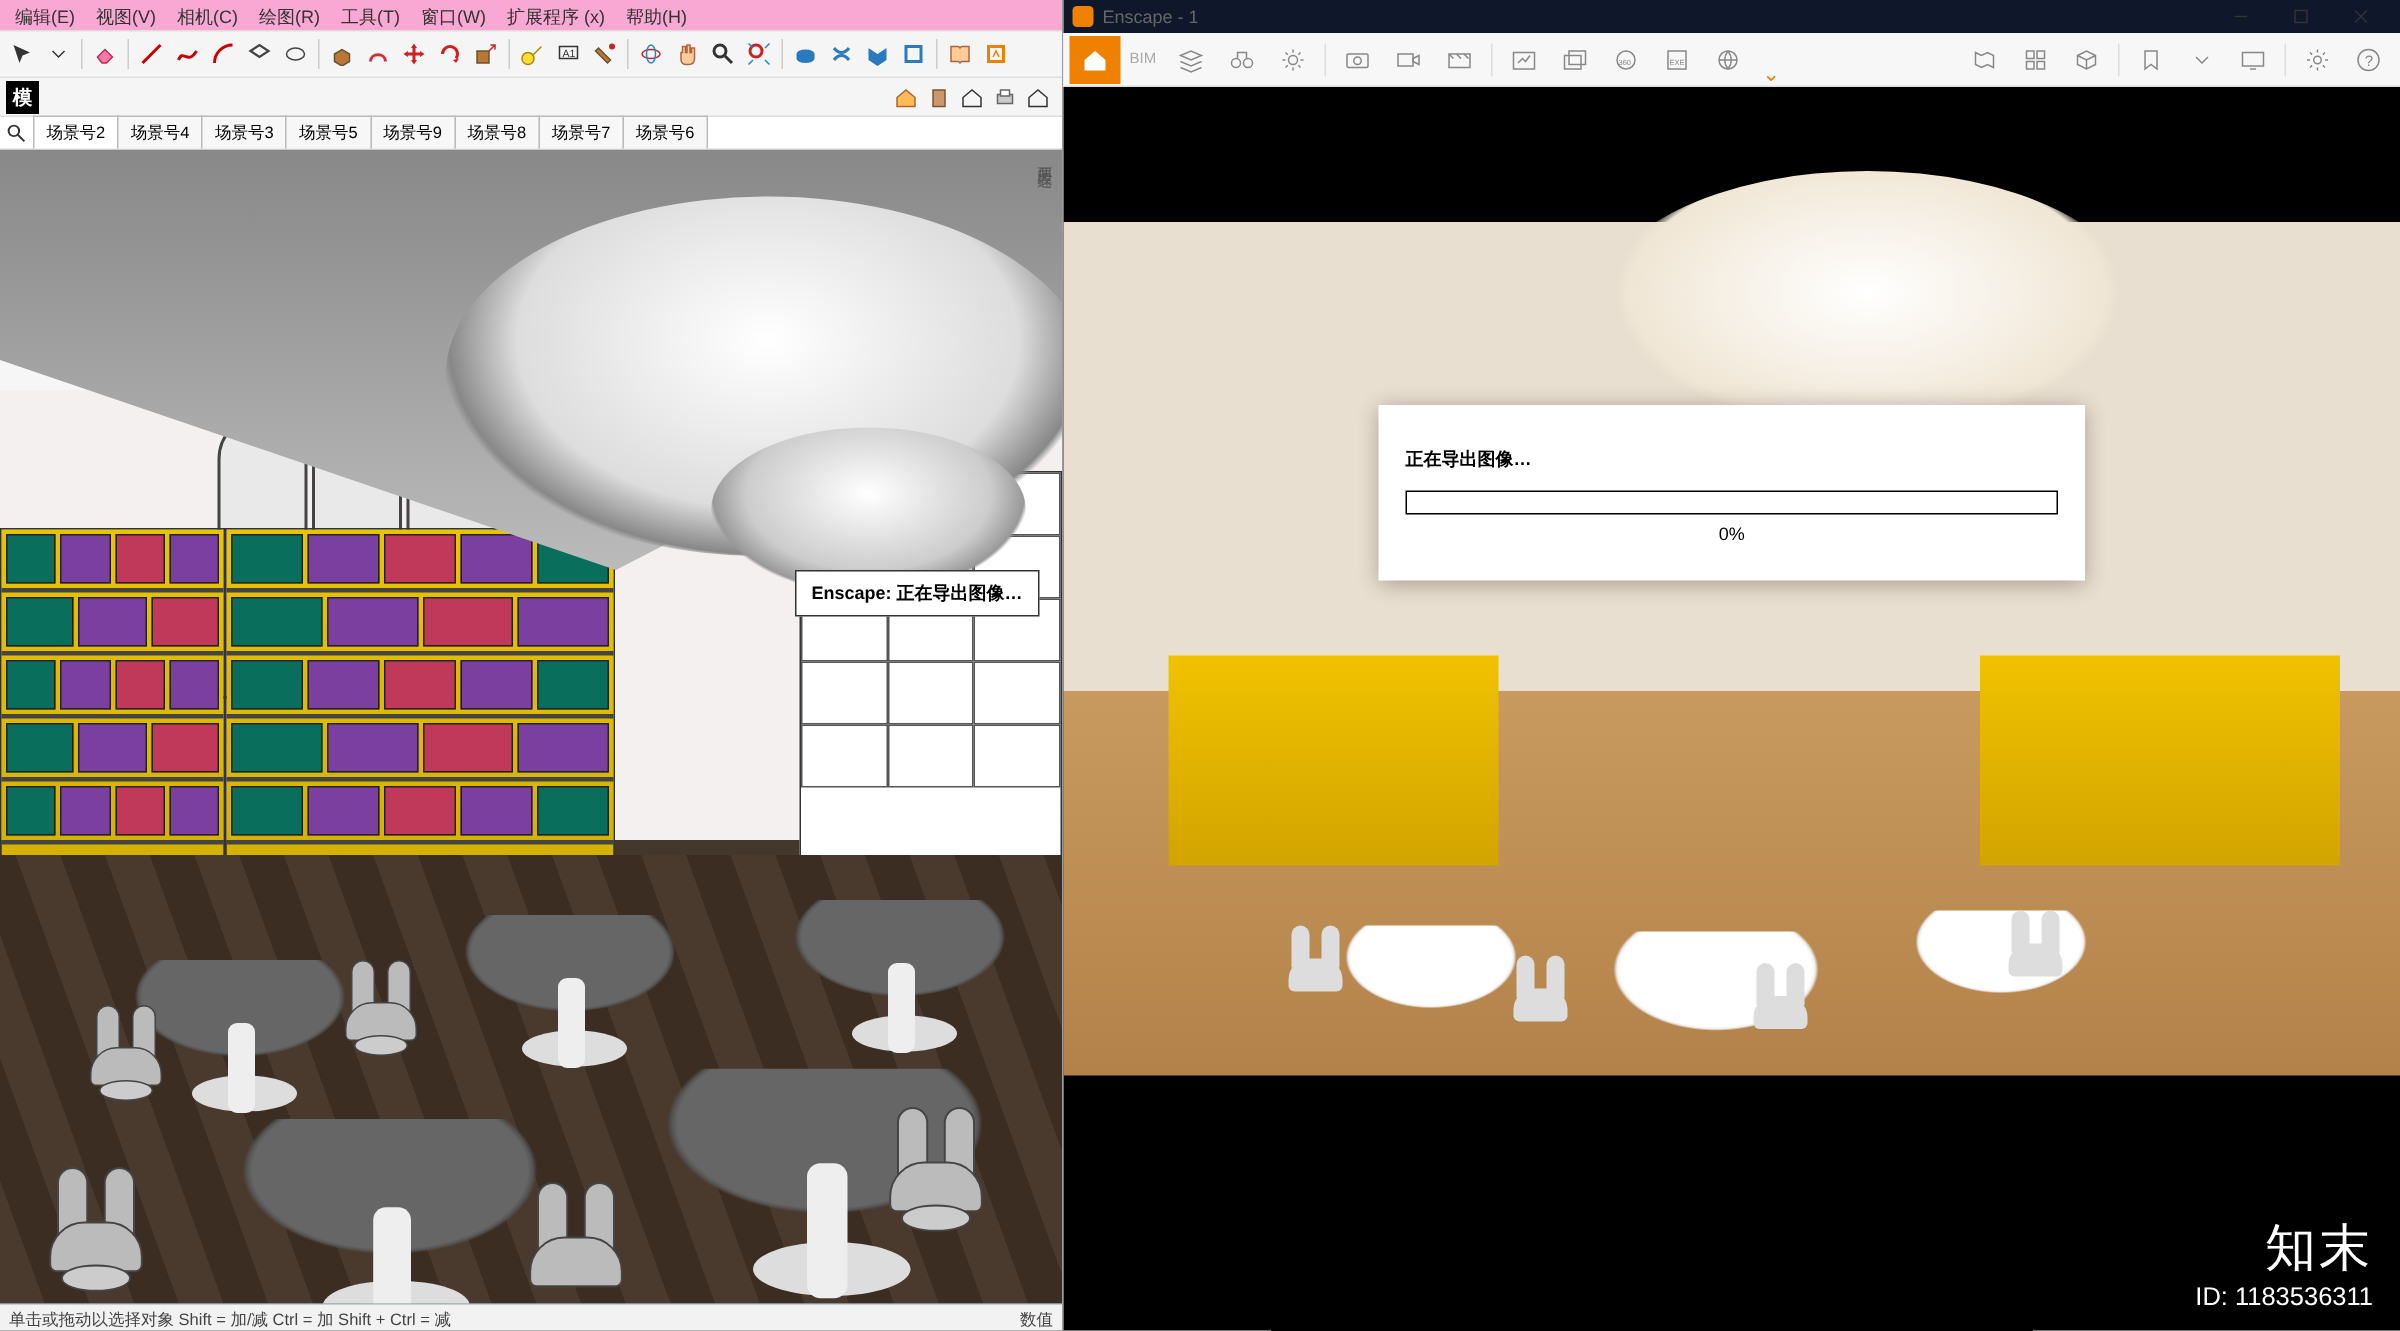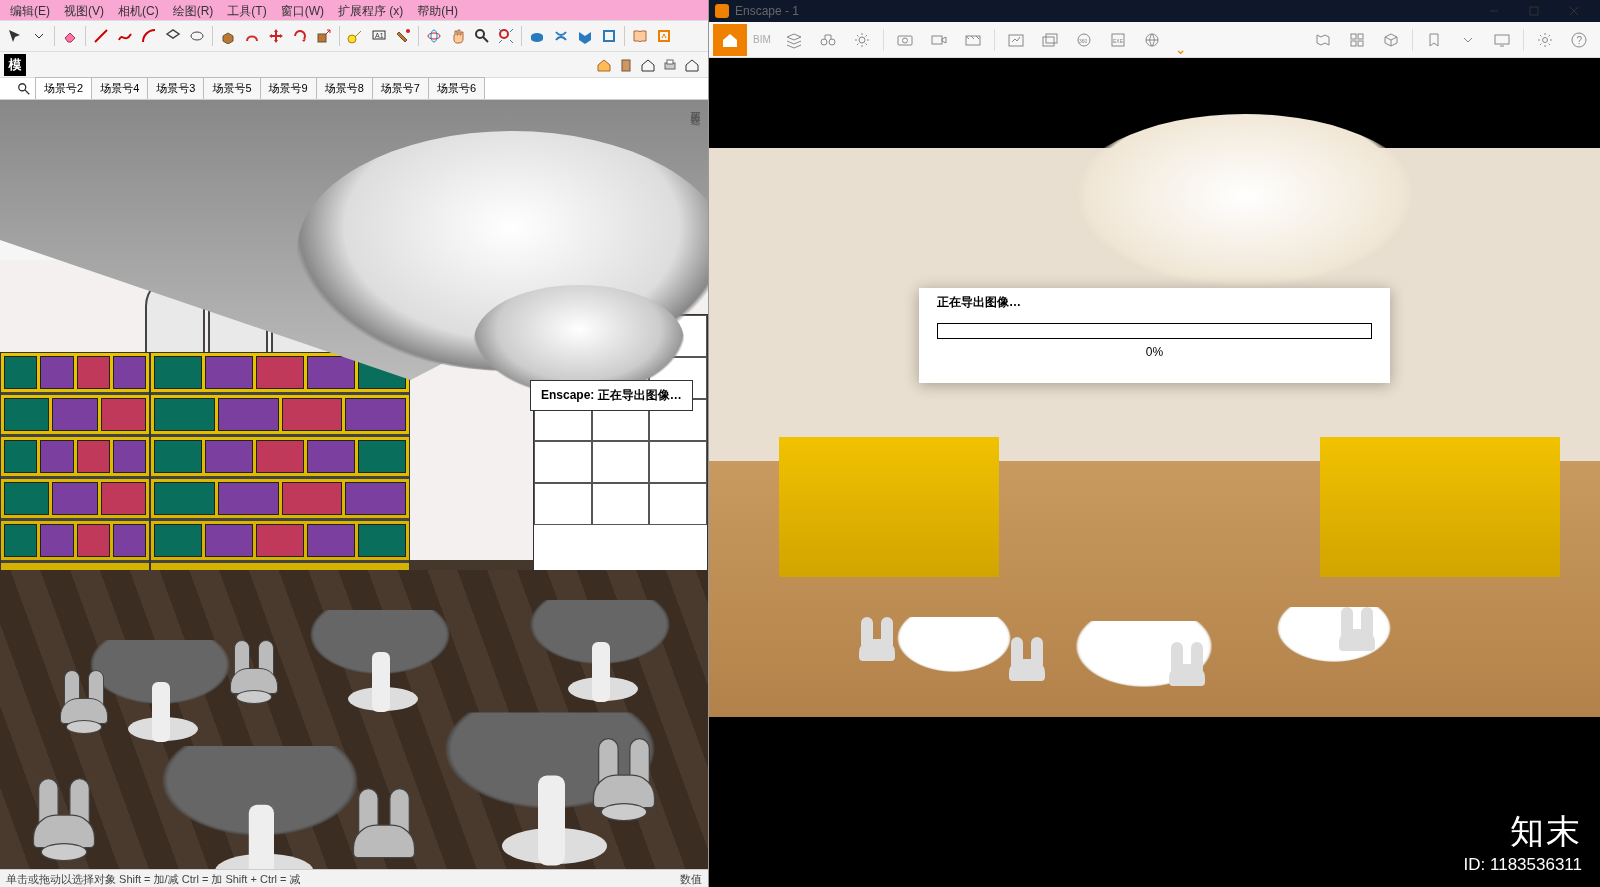--- a/index.html
+++ b/index.html
@@ -81,21 +81,21 @@
     position: absolute;
     left: 4px;
   }
   .su-toolbar2 .su-tool { width: 20px; height: 20px; }
   .su-scenes {
     height: 22px;
     background: #fff;
     border-bottom: 1px solid #ccc;
     display: flex;
     align-items: flex-end;
-    padding-left: 13px;
+    padding-left: 0;
   }
   .su-scene-search {
     width: 22px; height: 100%;
     display: flex; align-items: center; justify-content: center;
   }
   .su-scene-tab {
     padding: 3px 8px;
     font-size: 11px;
     border: 1px solid #bbb;
     border-bottom: none;
@@ -271,24 +271,24 @@
     background:radial-gradient(ellipse at 50% 35%, #fff 0 58%, #eee 60%, transparent 62%);
   }
   .en-chair{
     position:absolute; width:36px; height:60px;
   }
   .en-chair::before{content:"";position:absolute;left:2px;top:0;width:12px;height:28px;background:#ddd;border-radius:8px 8px 0 0;}
   .en-chair::after{content:"";position:absolute;right:2px;top:0;width:12px;height:28px;background:#ddd;border-radius:8px 8px 0 0;}
   .en-chair .s{position:absolute;top:22px;width:100%;height:22px;background:#ddd;border-radius:14px 14px 4px 4px;}
 
   .en-modal{
-    position:absolute; left:210px; top:230px; right:210px;
+    position:absolute; left:210px; top:212px; right:210px;
     background:#fff;
     box-shadow:0 2px 14px rgba(0,0,0,.3);
-    padding:6px 18px 10px;
+    padding:28px 18px 10px;
   }
   .en-modal .title{ font-size:12px; font-weight:bold; margin-bottom:12px;}
   .en-modal .bar{ height:16px; border:1px solid #000; margin-bottom:6px; background:#fff;}
   .en-modal .pct{ text-align:center; font-size:12px; margin-bottom:14px;}
   .en-modal .cancel{ text-align:right; font-size:12px; cursor:pointer;}
   .bottom-brand{
     position:absolute; right:18px; bottom:12px; color:#fff; text-align:right;
     text-shadow:0 1px 3px rgba(0,0,0,.6);
   }
   .bottom-brand .bn{ font-size:34px; font-weight:300; letter-spacing:2px;}

